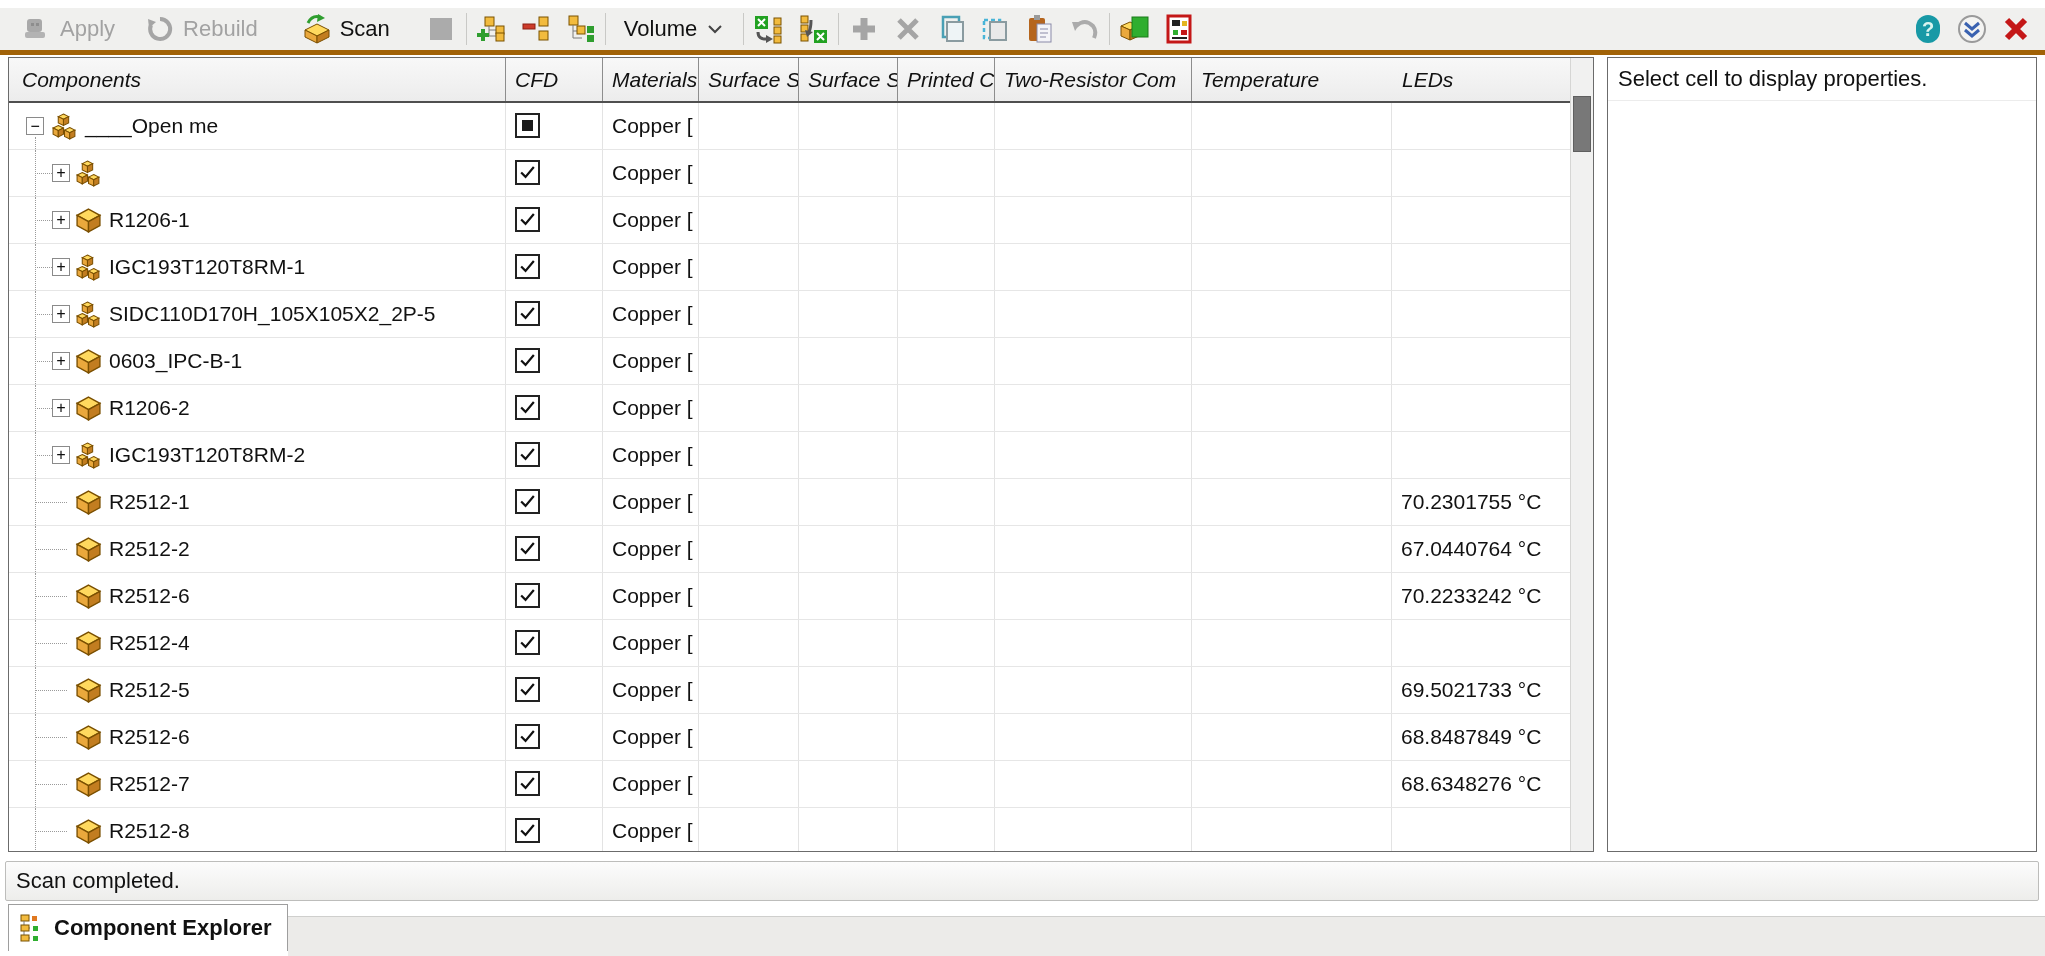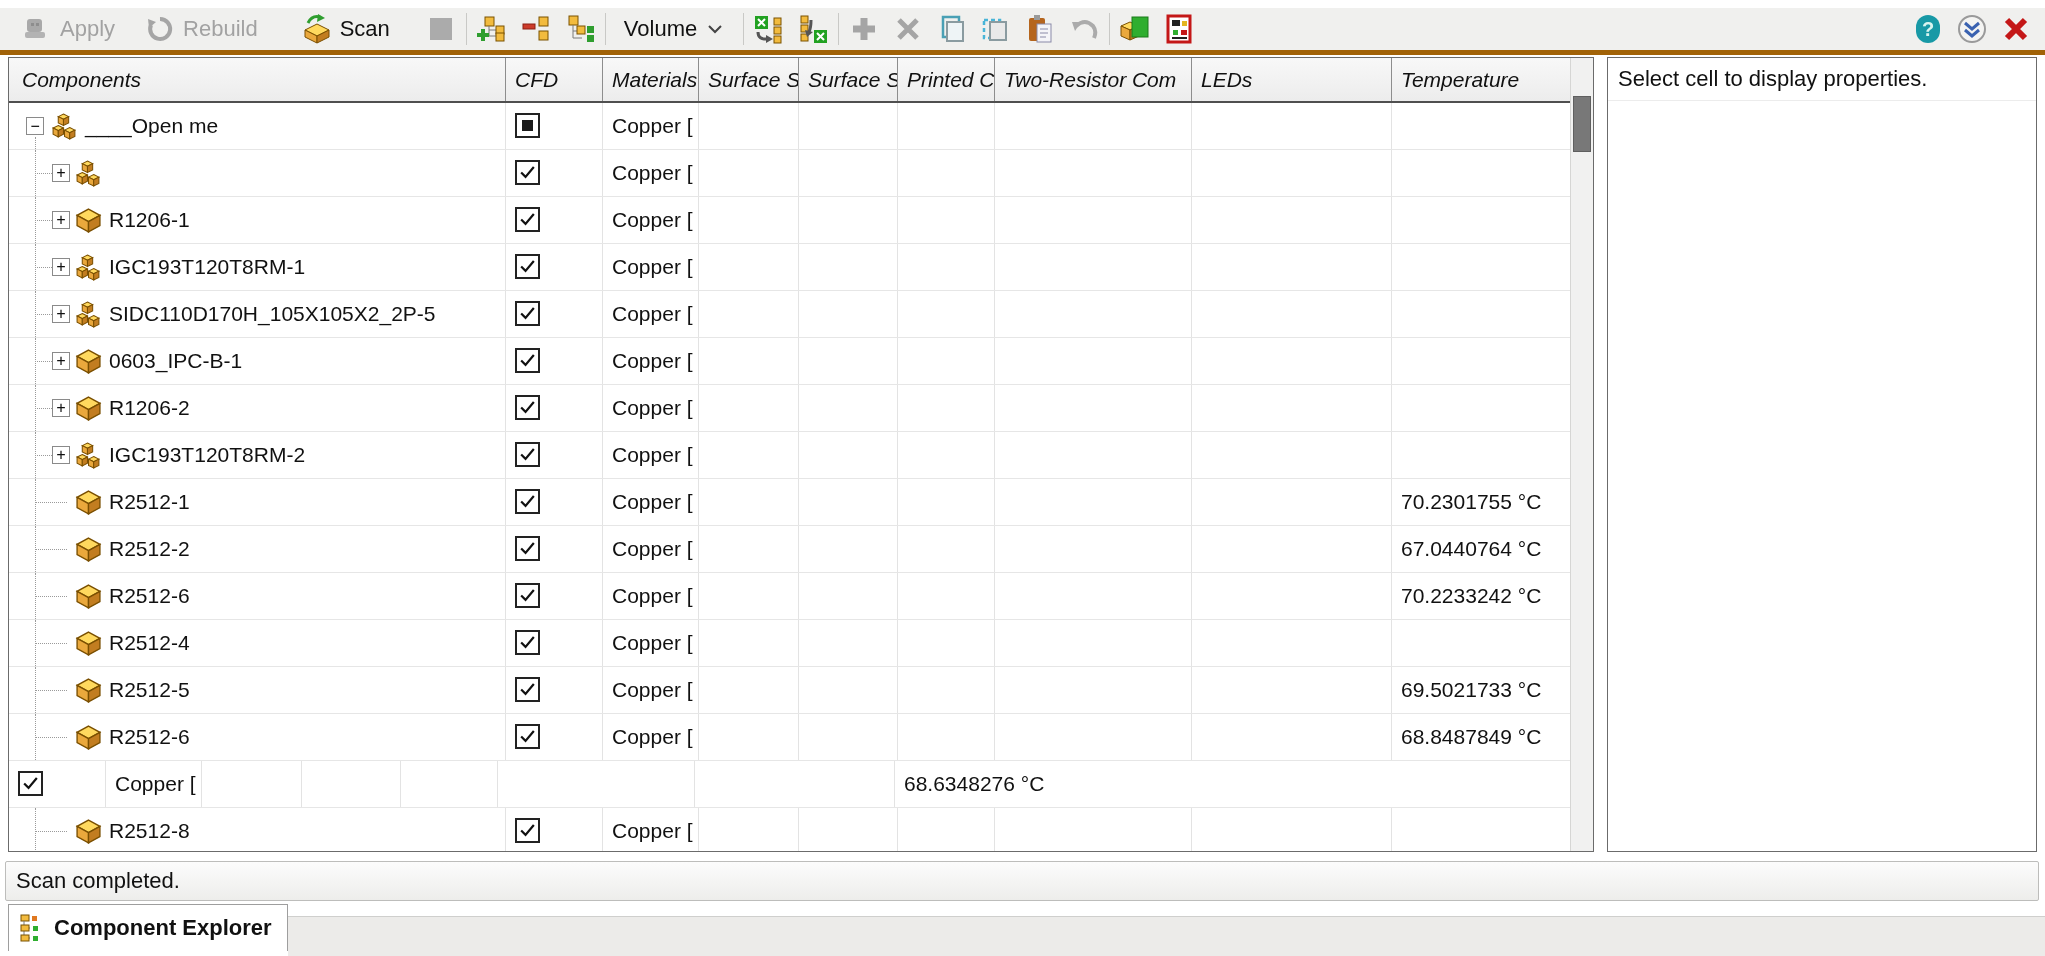--- a/index.html
+++ b/index.html
@@ -288,25 +288,25 @@
           </div>
       <div class="hcell" style="width:99px">
             <span>Surface S</span>
           </div>
       <div class="hcell" style="width:97px">
             <span>Printed C</span>
           </div>
       <div class="hcell" style="width:197px">
             <span>Two-Resistor Com</span>
           </div>
+      <div class="hcell last">
+            <span>Temperature</span>
+          </div>
       <div class="hcell" style="width:200px">
             <span>LEDs</span>
-          </div>
-      <div class="hcell last">
-            <span>Temperature</span>
           </div>
     </div>
   <div class="grid-body" id="grid-body">
       <div class="grow">
     <div class="cell namecell" style="width:497px">
           <div class="vline" style="left:26px;top:34px;bottom:0"></div>
           <div class="expander" style="left:17px">−</div>
           <svg class="treecube" style="left:42px" viewBox="0 0 26 26">
     <polygon points="12,1 17,3.5 12,6 7,3.5" fill="#ffd95e" stroke="#7a4f00" stroke-width="1"></polygon>
     <polygon points="7,3.5 12,6 12,12 7,9.5" fill="#eaa83c" stroke="#7a4f00" stroke-width="1"></polygon>
@@ -732,20 +732,30 @@
     <div class="cell" style="width:100px"></div>
     <div class="cell" style="width:99px"></div>
     <div class="cell" style="width:97px"></div>
     <div class="cell" style="width:197px"></div>
     <div class="cell" style="width:200px"></div>
     <div class="cell last">
           <span class="celltext">68.8487849 °C</span>
         </div>
   </div>
       <div class="grow">
+    <div class="cell namecell" style="width:497px">
+          <div class="vline" style="left:26px;top:0;bottom:0"></div>
+          <div class="hline" style="left:26px;width:32px"></div>
+          <svg class="treecube" style="left:66px" viewBox="0 0 26 26">
+    <polygon points="13,2 24,8 13,14 2,8" fill="#ffd95e" stroke="#7a4f00" stroke-width="1.3"></polygon>
+    <polygon points="2,8 13,14 13,24 2,18" fill="#eaa83c" stroke="#7a4f00" stroke-width="1.3"></polygon>
+    <polygon points="24,8 13,14 13,24 24,18" fill="#c27d20" stroke="#7a4f00" stroke-width="1.3"></polygon>
+          </svg>
+          <span class="rowname" style="left:100px">R2512-7</span>
+        </div>
     <div class="cell" style="width:97px">
           <div class="cb">
             <svg viewBox="0 0 24 24">
     <path d="M4 12 L9.5 17.5 L20 5" stroke="#111" stroke-width="2.8" fill="none"></path>
             </svg>
           </div>
         </div>
     <div class="cell" style="width:96px">
       <span class="celltext">Copper [</span>
         </div>

